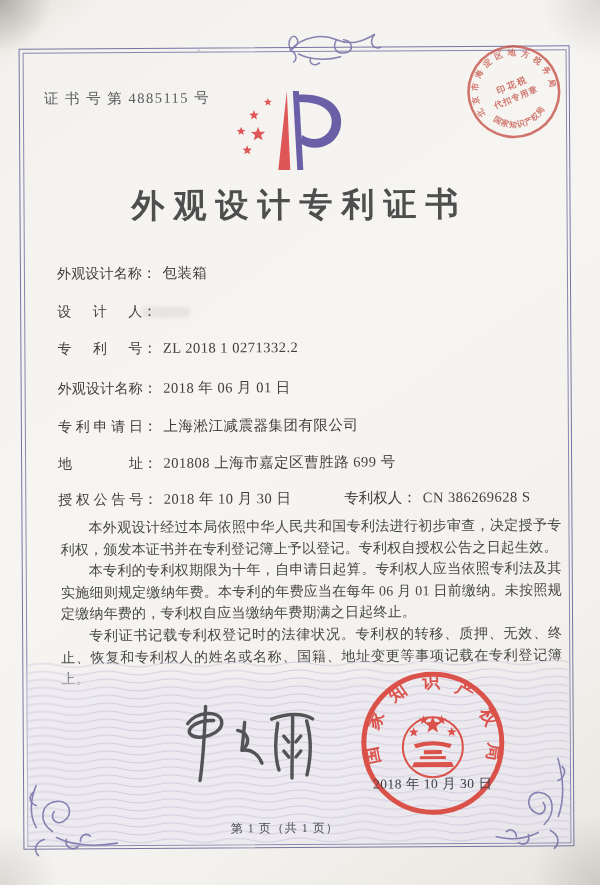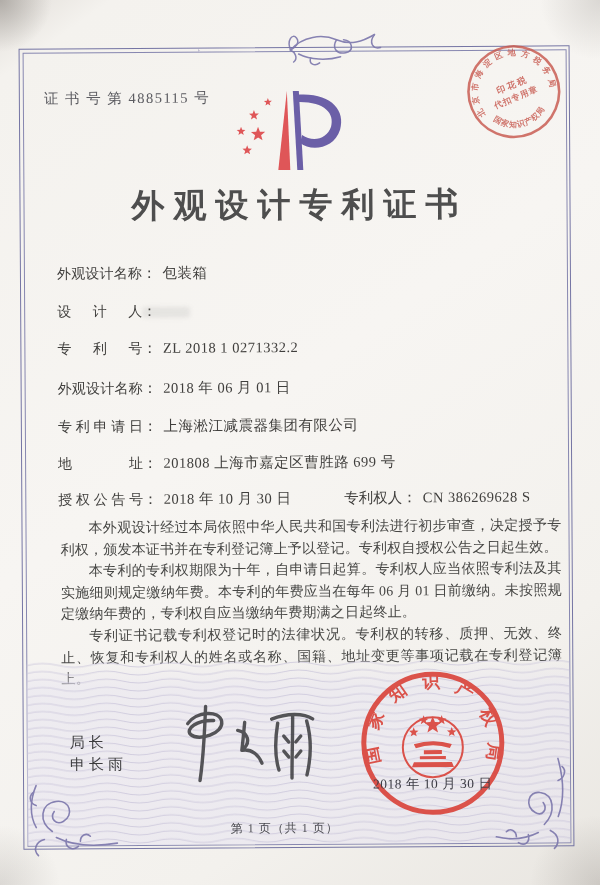--- a/index.html
+++ b/index.html
@@ -137,24 +137,20 @@
       <svg>
         <defs>
           <pattern id="wv" width="64" height="8" patternUnits="userSpaceOnUse">
             <path d="M0,4 q16,-4 32,0 t32,0" fill="none" stroke="#c8c3d9" stroke-width="1"></path>
           </pattern>
         </defs>
         <rect x="0" y="0" width="100%" height="100%" fill="url(#wv)"></rect>
       </svg>
     </div>
 
-    <div class="abs director">
-      <div>局长</div>
-      <div>申长雨</div>
-    </div>
 
     <svg class="abs sig" width="150" height="85" viewBox="0 0 150 85">
       <g fill="none" stroke="#3f3f42" stroke-width="3.4" stroke-linecap="round" opacity=".88">
         <path d="M38,8 C37,30 36,56 32,82"></path>
         <path d="M20,25 C28,13 52,11 54,23 C56,35 31,43 23,36 C17,30 30,21 46,22"></path>
         <path d="M77,24 C76,34 75,44 74,52"></path>
         <path d="M70,32 C80,34 84,44 74,52 C84,50 91,57 94,65"></path>
         <path d="M104,21 C119,15 136,15 145,21"></path>
         <path d="M110,25 C107,43 107,59 111,72"></path>
         <path d="M139,23 C144,41 143,60 139,77"></path>

